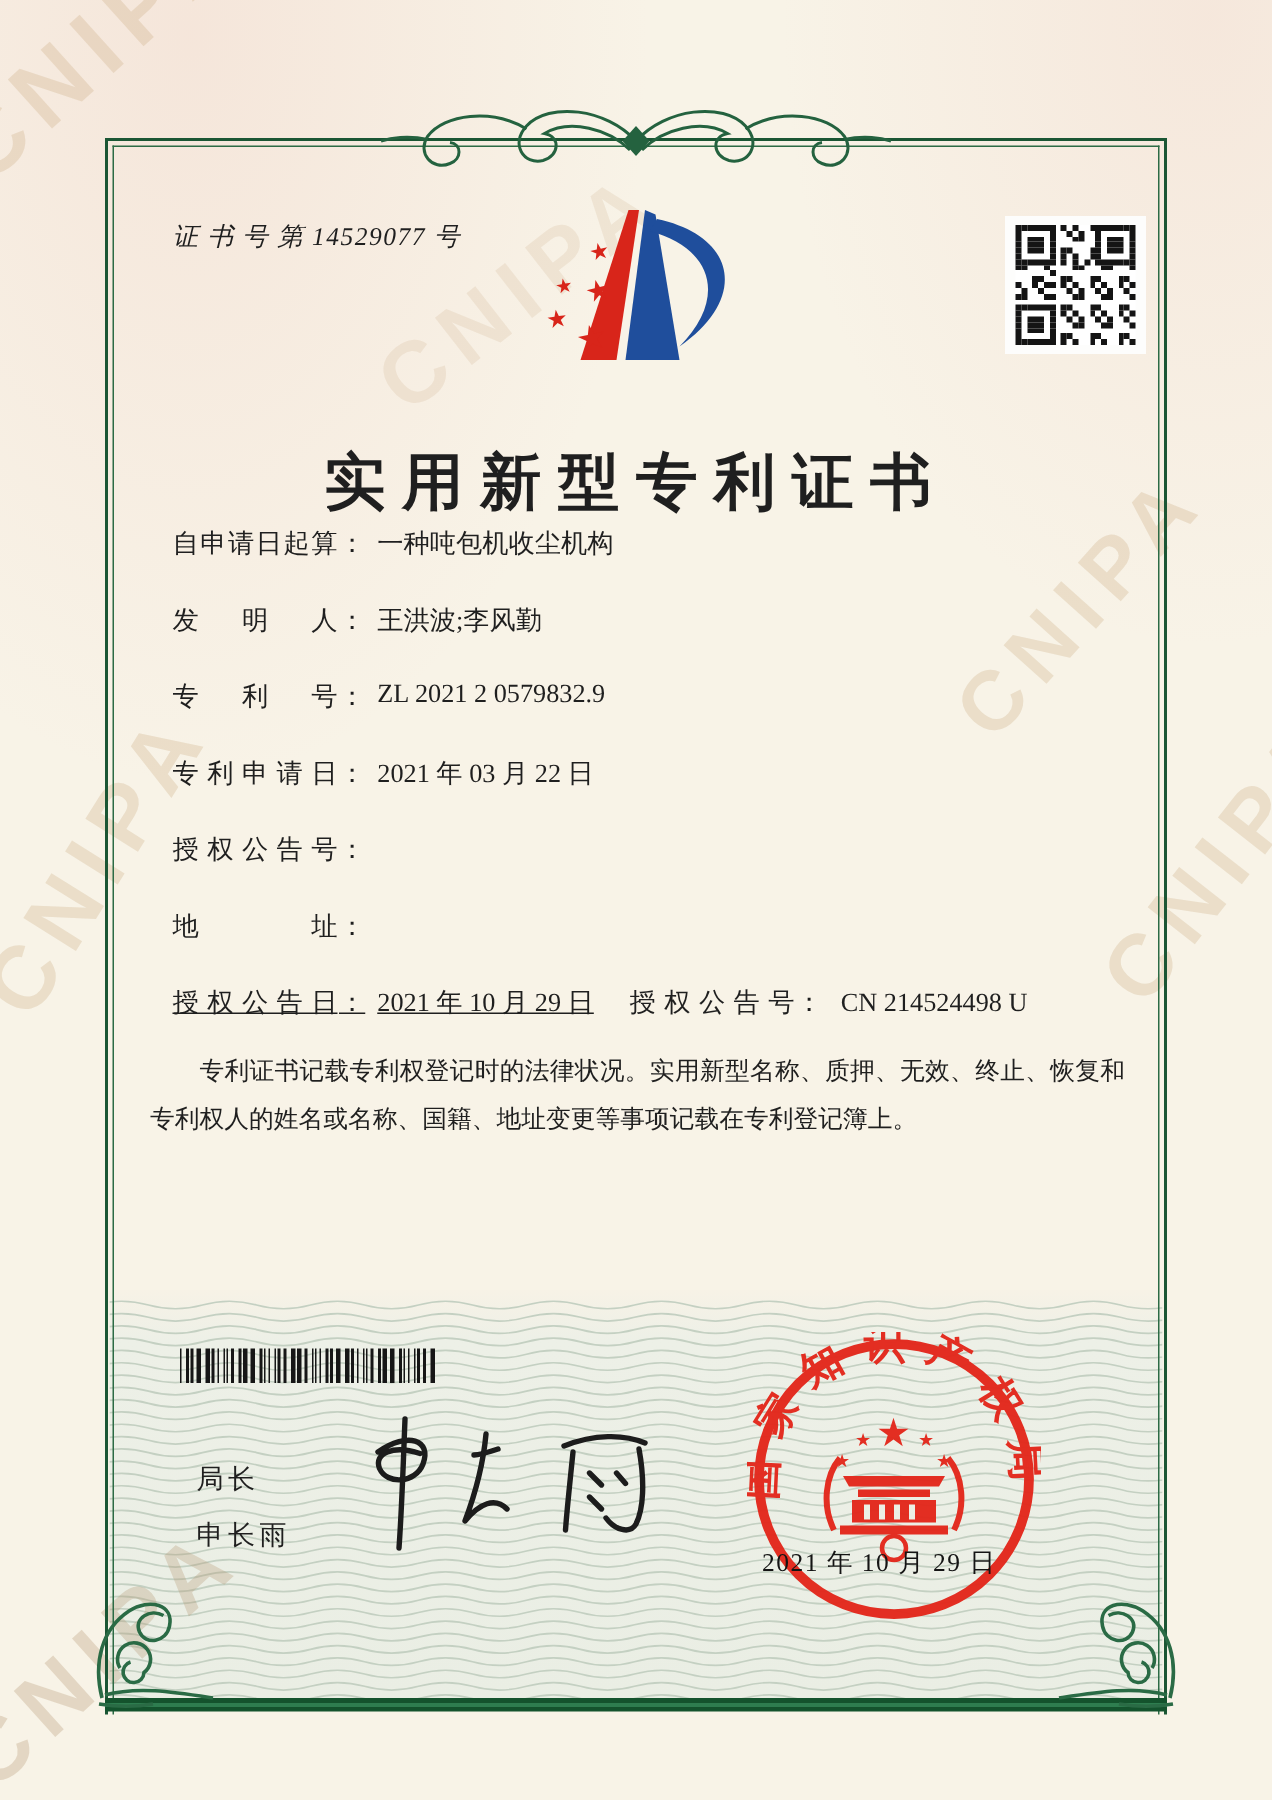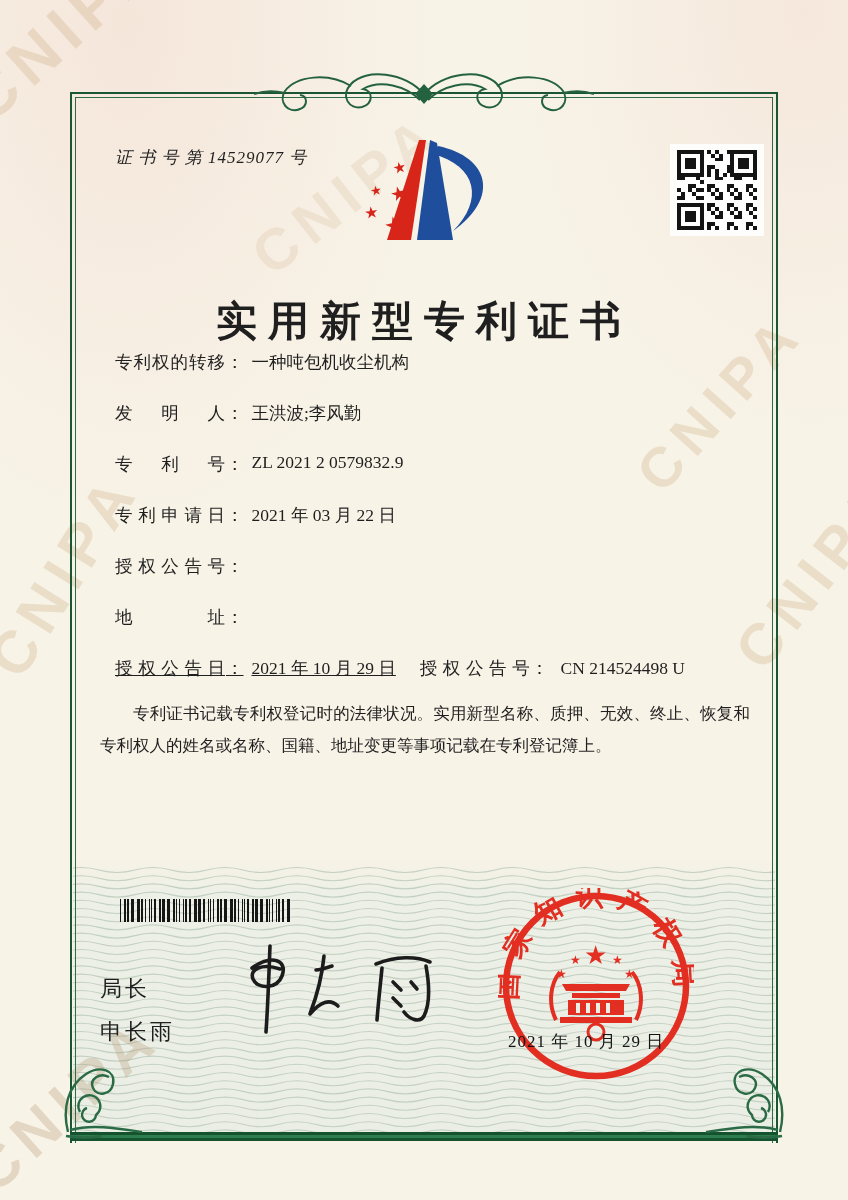--- a/index.html
+++ b/index.html
@@ -40,21 +40,21 @@
   .frow{height:51px; display:flex; align-items:flex-start; white-space:nowrap;}
   .flabel{display:inline-block; width:110px; text-align:justify; text-align-last:justify;}
   .fcolon{display:inline-block; margin:0 8px 0 1px;}
   .pair1{display:inline-flex; width:332px;text-decoration:underline;}
   .paras{position:absolute; left:100px; width:650px; top:698px; font-size:16.5px;
          line-height:1.93; text-align:justify;}
   .paras p{margin:0; text-indent:2em;}
   .barcode{position:absolute; left:120px; top:899px; width:214px; height:23px;
            display:flex; align-items:stretch;}
   .barcode span{display:inline-block; background:#161616;}
-  .director{position:absolute; left:100px; top:974px; font-size:22px; letter-spacing:3px;}
+  .director{position:absolute; left:131px; top:974px; font-size:18px; letter-spacing:3px;}
   .director div{margin-bottom:13px;}
   .sign{position:absolute; left:228px; top:936px;}
   .seal{position:absolute; left:498px; top:888px; opacity:.96;}
   .seal-date{position:absolute; left:508px; top:1030px; width:200px; font-size:17px;
              color:#141414; letter-spacing:1px;}
   .page-num{position:absolute; left:0; width:100%; top:1095px; text-align:center;
             font-size:14.5px; letter-spacing:2px; color:#222;}
   .foot-note{position:absolute; left:50%; transform:translateX(-50%); top:1140px;
              background:#fcfbf6; box-shadow:0 1px 3px rgba(0,0,0,.08);
              padding:11px 30px; font-size:15.5px; letter-spacing:4px;}
@@ -606,21 +606,21 @@
           <i></i>
           <b></b>
           <i></i>
         </div>
     </div>
 
     <div class="title">实用新型专利证书</div>
 
     <div class="fields">
       <div class="frow">
-        <span class="flabel">专利权的转移</span>
+        <span class="flabel">自申请日起算</span>
           <span class="fcolon">：</span>
         <span>一种吨包机收尘机构</span>
       </div>
       <div class="frow">
         <span class="flabel">发明人</span>
           <span class="fcolon">：</span>
         <span>王洪波;李风勤</span>
       </div>
       <div class="frow">
         <span class="flabel">专利号</span>

